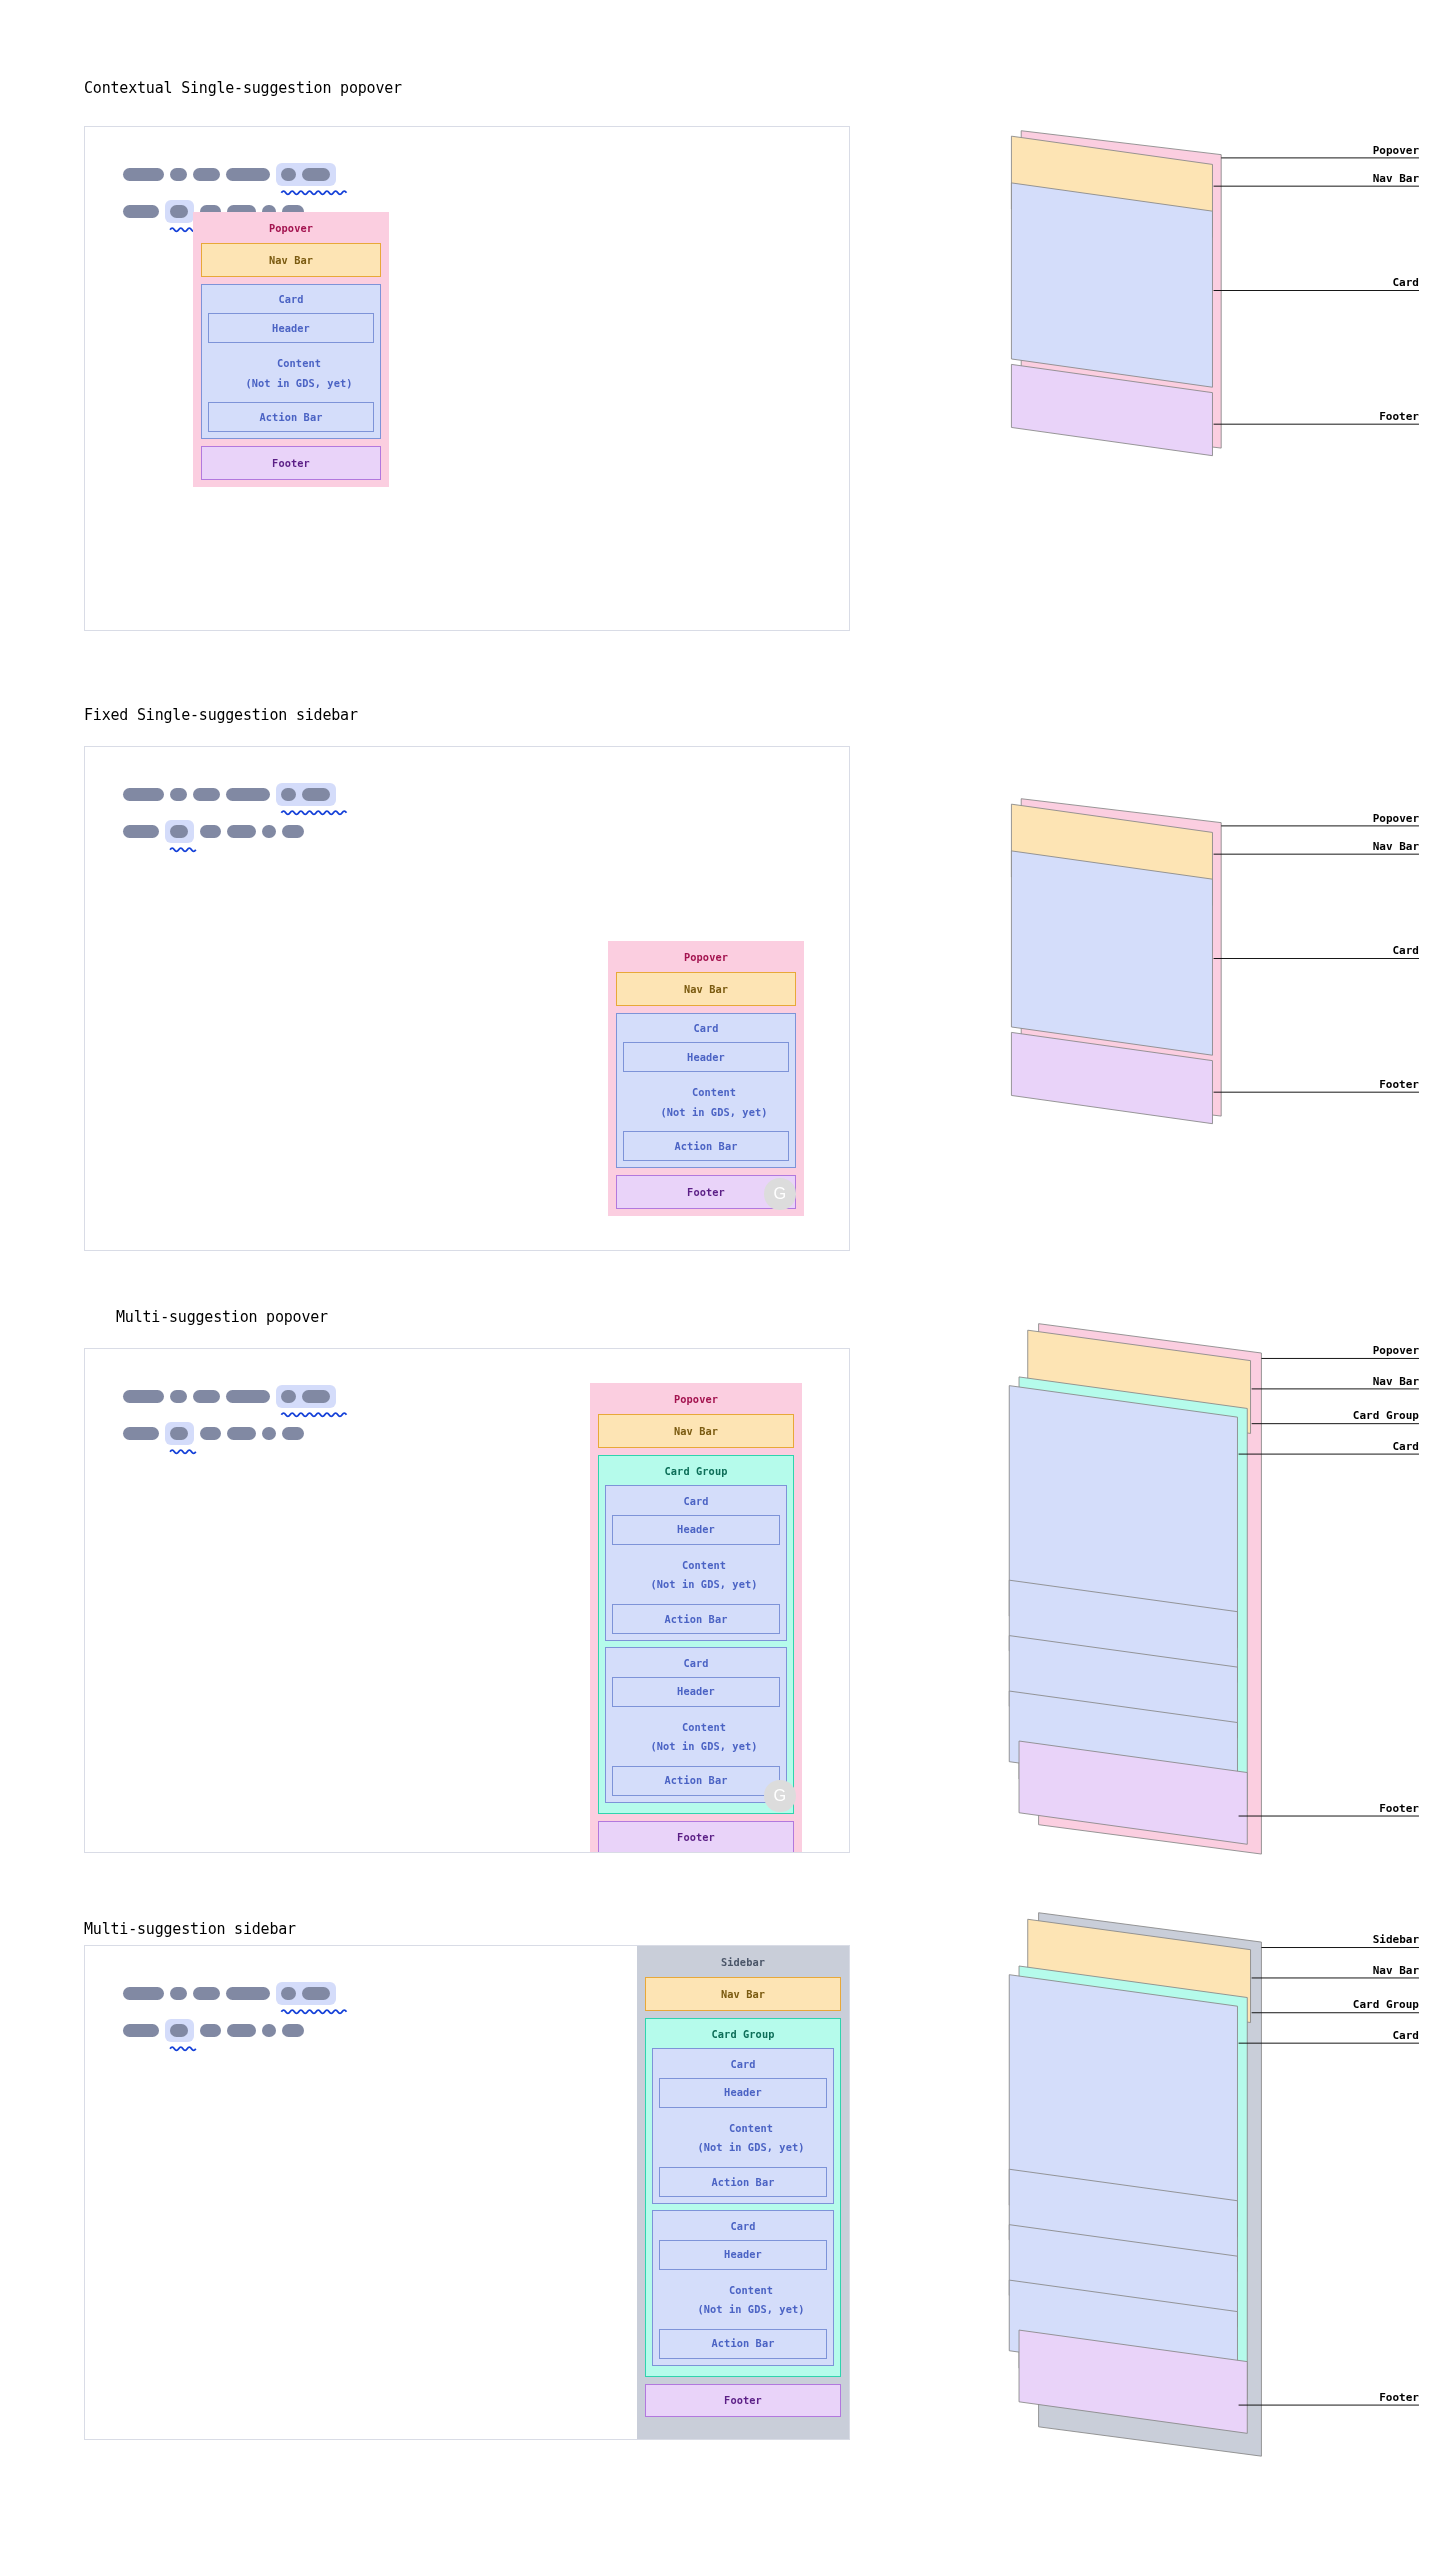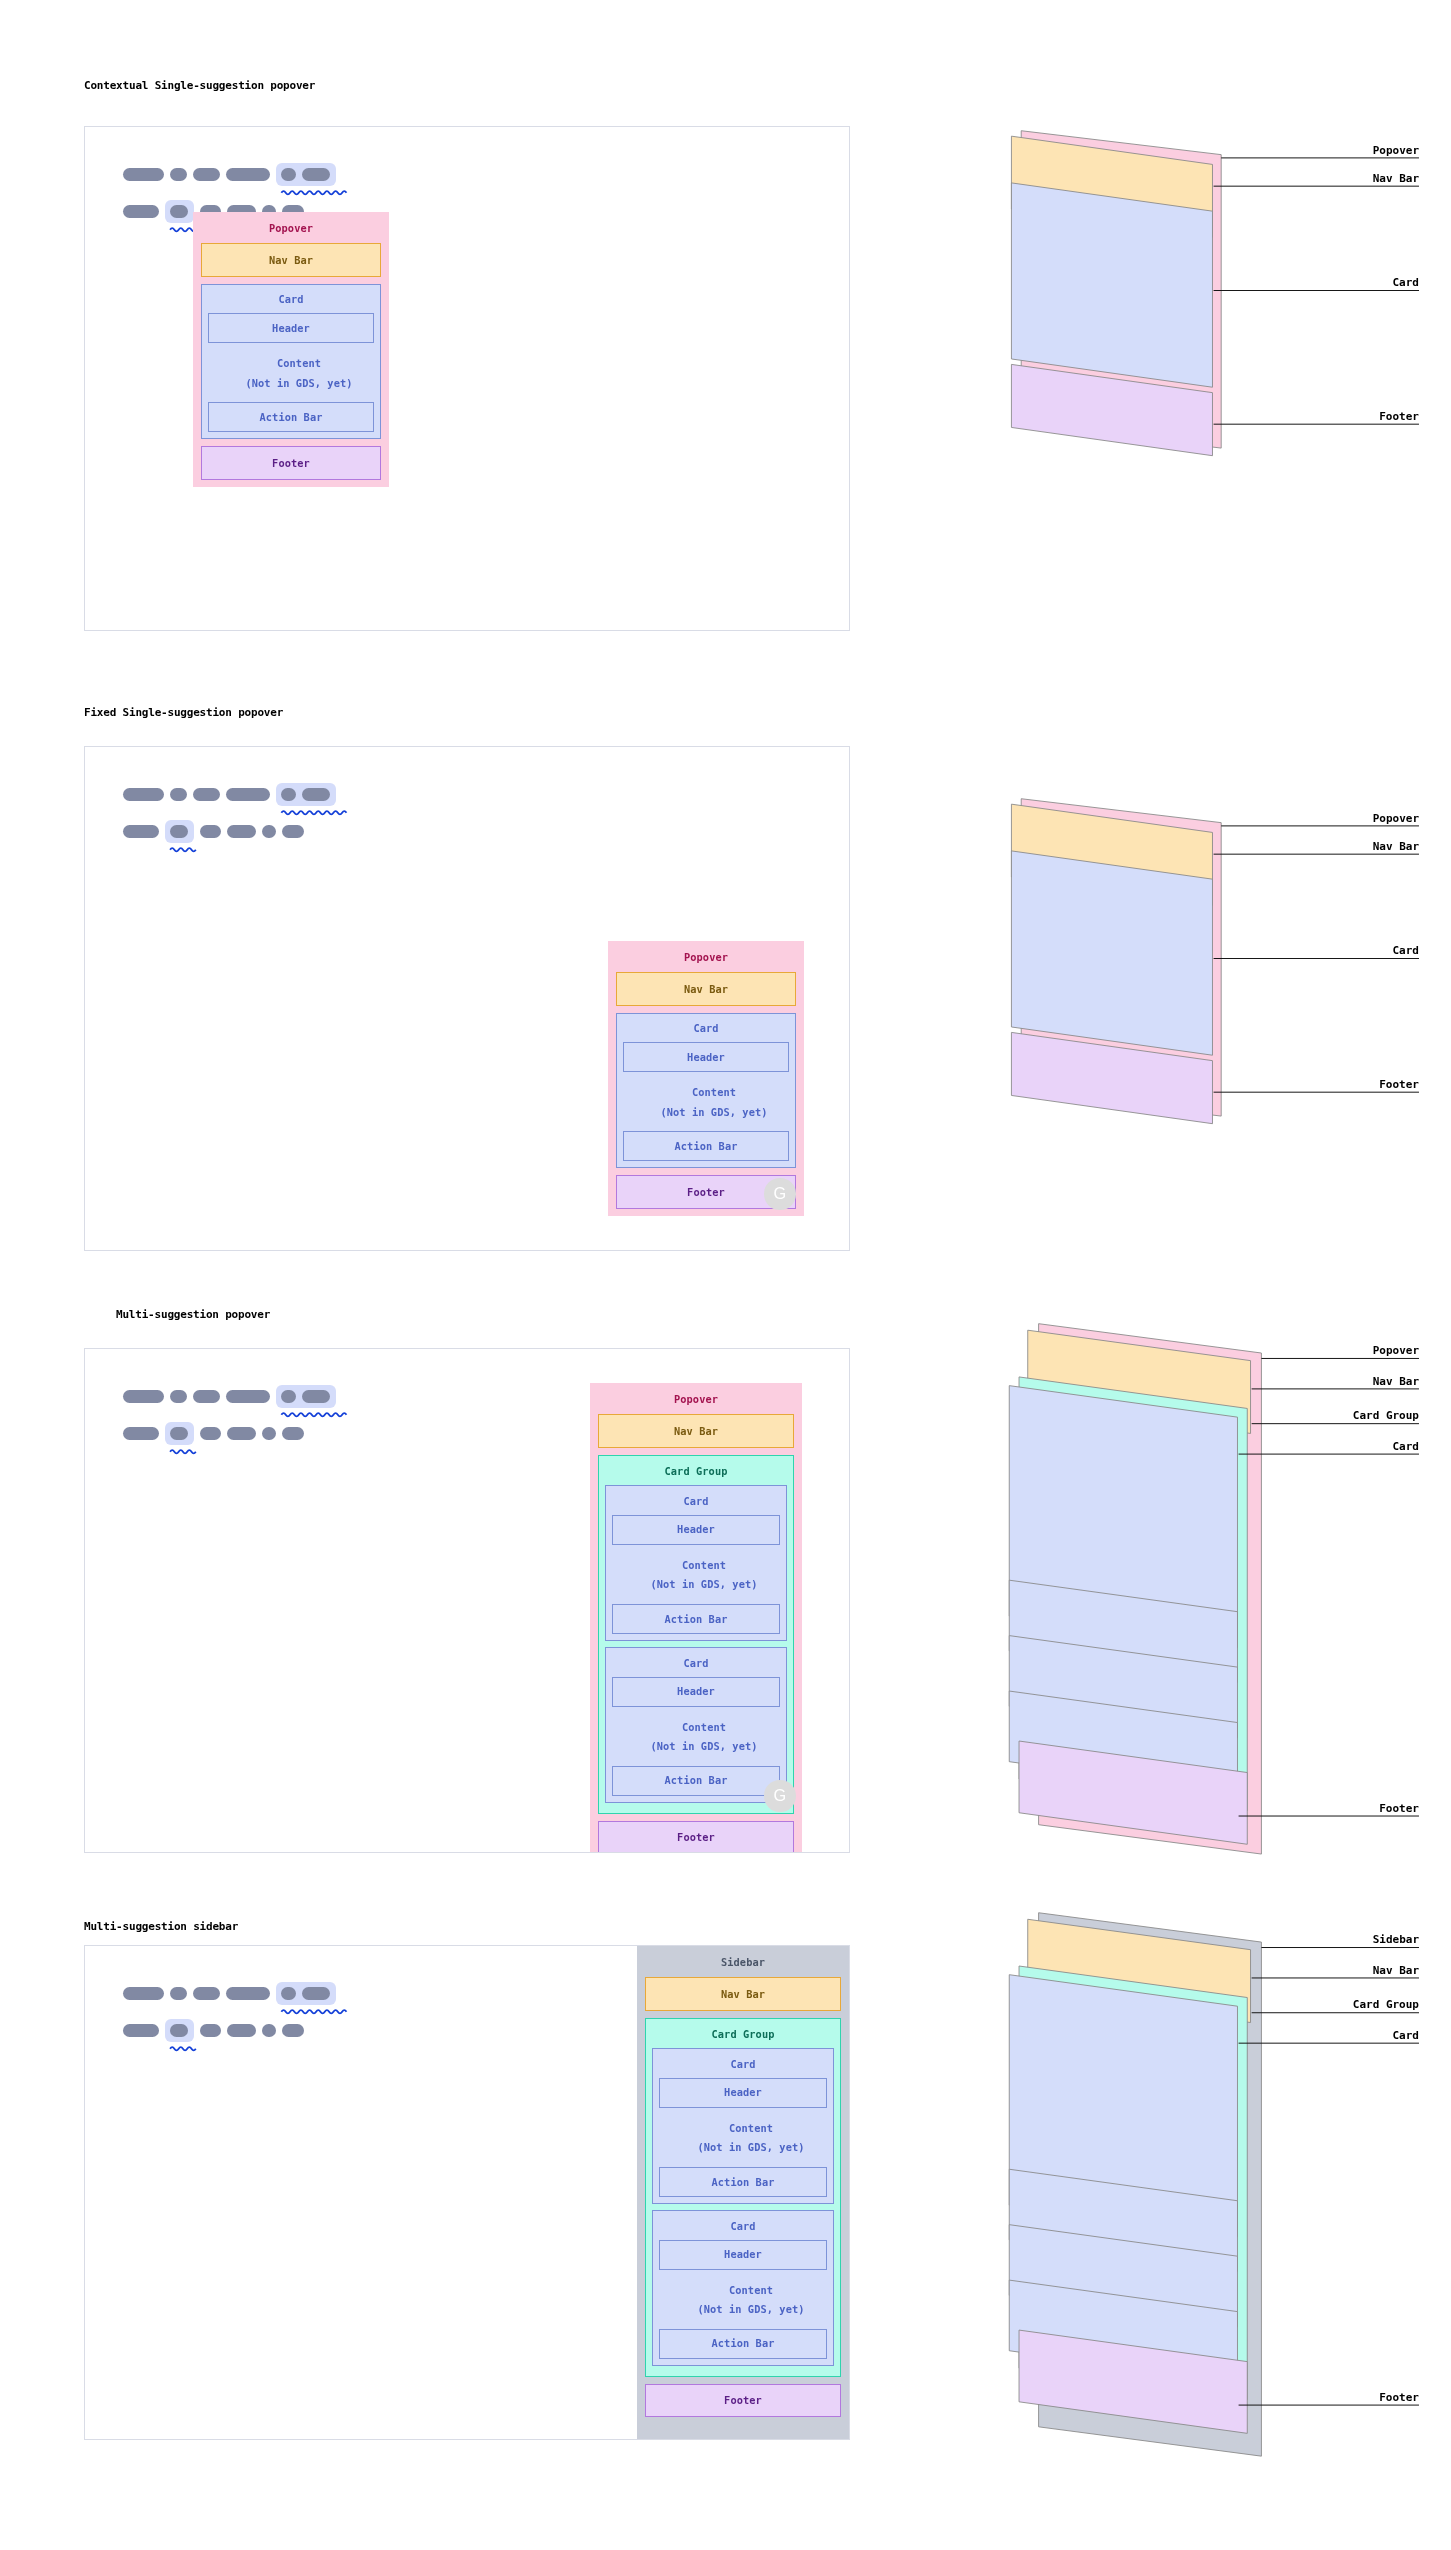--- a/index.html
+++ b/index.html
@@ -10,22 +10,22 @@
   }
   body { padding: 0; }
 
   .page { position: relative; width: 1451px; height: 2550px; }
 
   
   .section { position: absolute; left: 0; width: 1451px; }
   .section-title {
     position: absolute;
     left: 84px;
-    font-size: 11px;
-    font-weight: 700;
+    font-size: 15px;
+    font-weight: 400;
     color: #000000;
     letter-spacing: -0.2px;
     white-space: nowrap;
   }
   .canvas {
     position: absolute;
     left: 84px;
     width: 766px;
     border: 1.1px solid #d9dce6;
     background: #ffffff;
@@ -215,21 +215,21 @@
         <line x1="382" y1="556" x2="760" y2="556" stroke="#111" stroke-width="1.8"></line>
       </svg>
       <div class="dlabel" style="left:337px; top:22px; width:76px;">Popover</div>
       <div class="dlabel" style="left:337px; top:50px; width:76px;">Nav Bar</div>
       <div class="dlabel" style="left:337px; top:154px; width:76px;">Card</div>
       <div class="dlabel" style="left:337px; top:288px; width:76px;">Footer</div>
     </div>
   </div>
 
   <div class="section" style="top:616px;">
-    <div class="section-title" style="top:90px;">Fixed Single-suggestion popover</div>
+    <div class="section-title" style="top:90px;">Fixed Single-suggestion sidebar</div>
 
     <div class="canvas" style="top:130px;height:505px;">
       <div class="textline" style="left:38px; top:36px;">
         <div class="word" style="width:41px"></div>
         <div class="word" style="width:17px"></div>
         <div class="word" style="width:27px"></div>
         <div class="word" style="width:44px"></div>
         <div class="hl-wrap">
           <div class="word" style="width:15px"></div>
           <div class="word" style="width:28px"></div>

